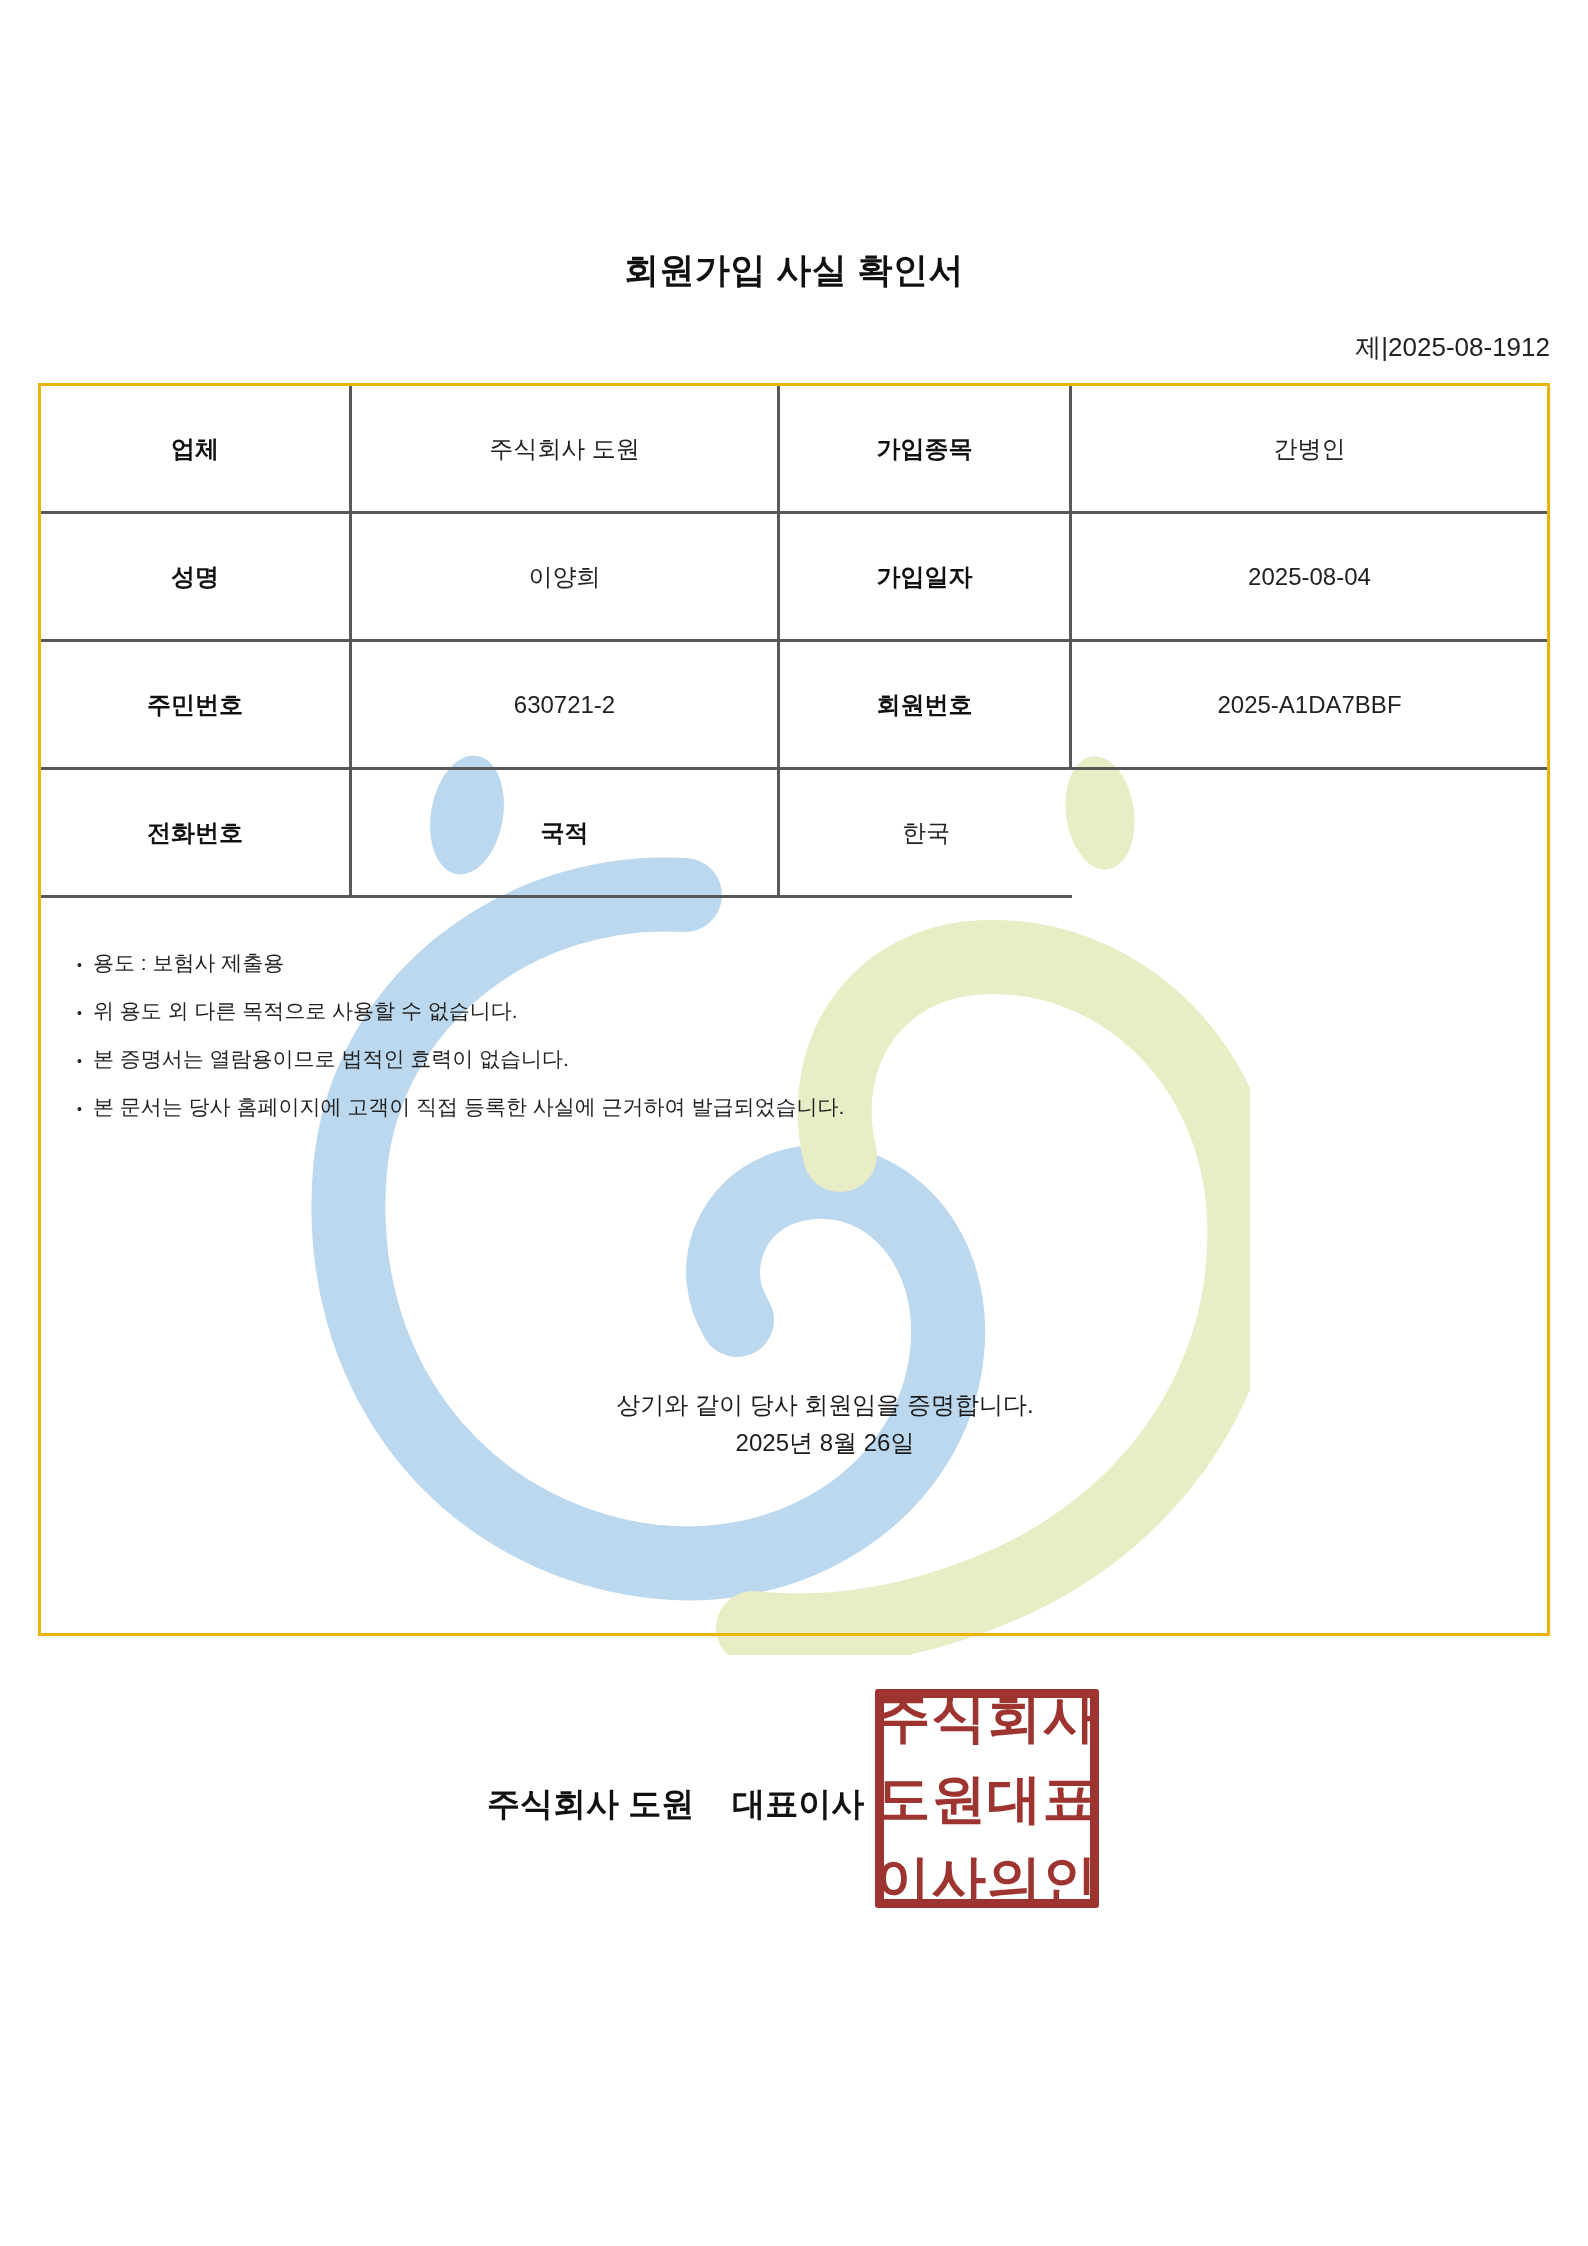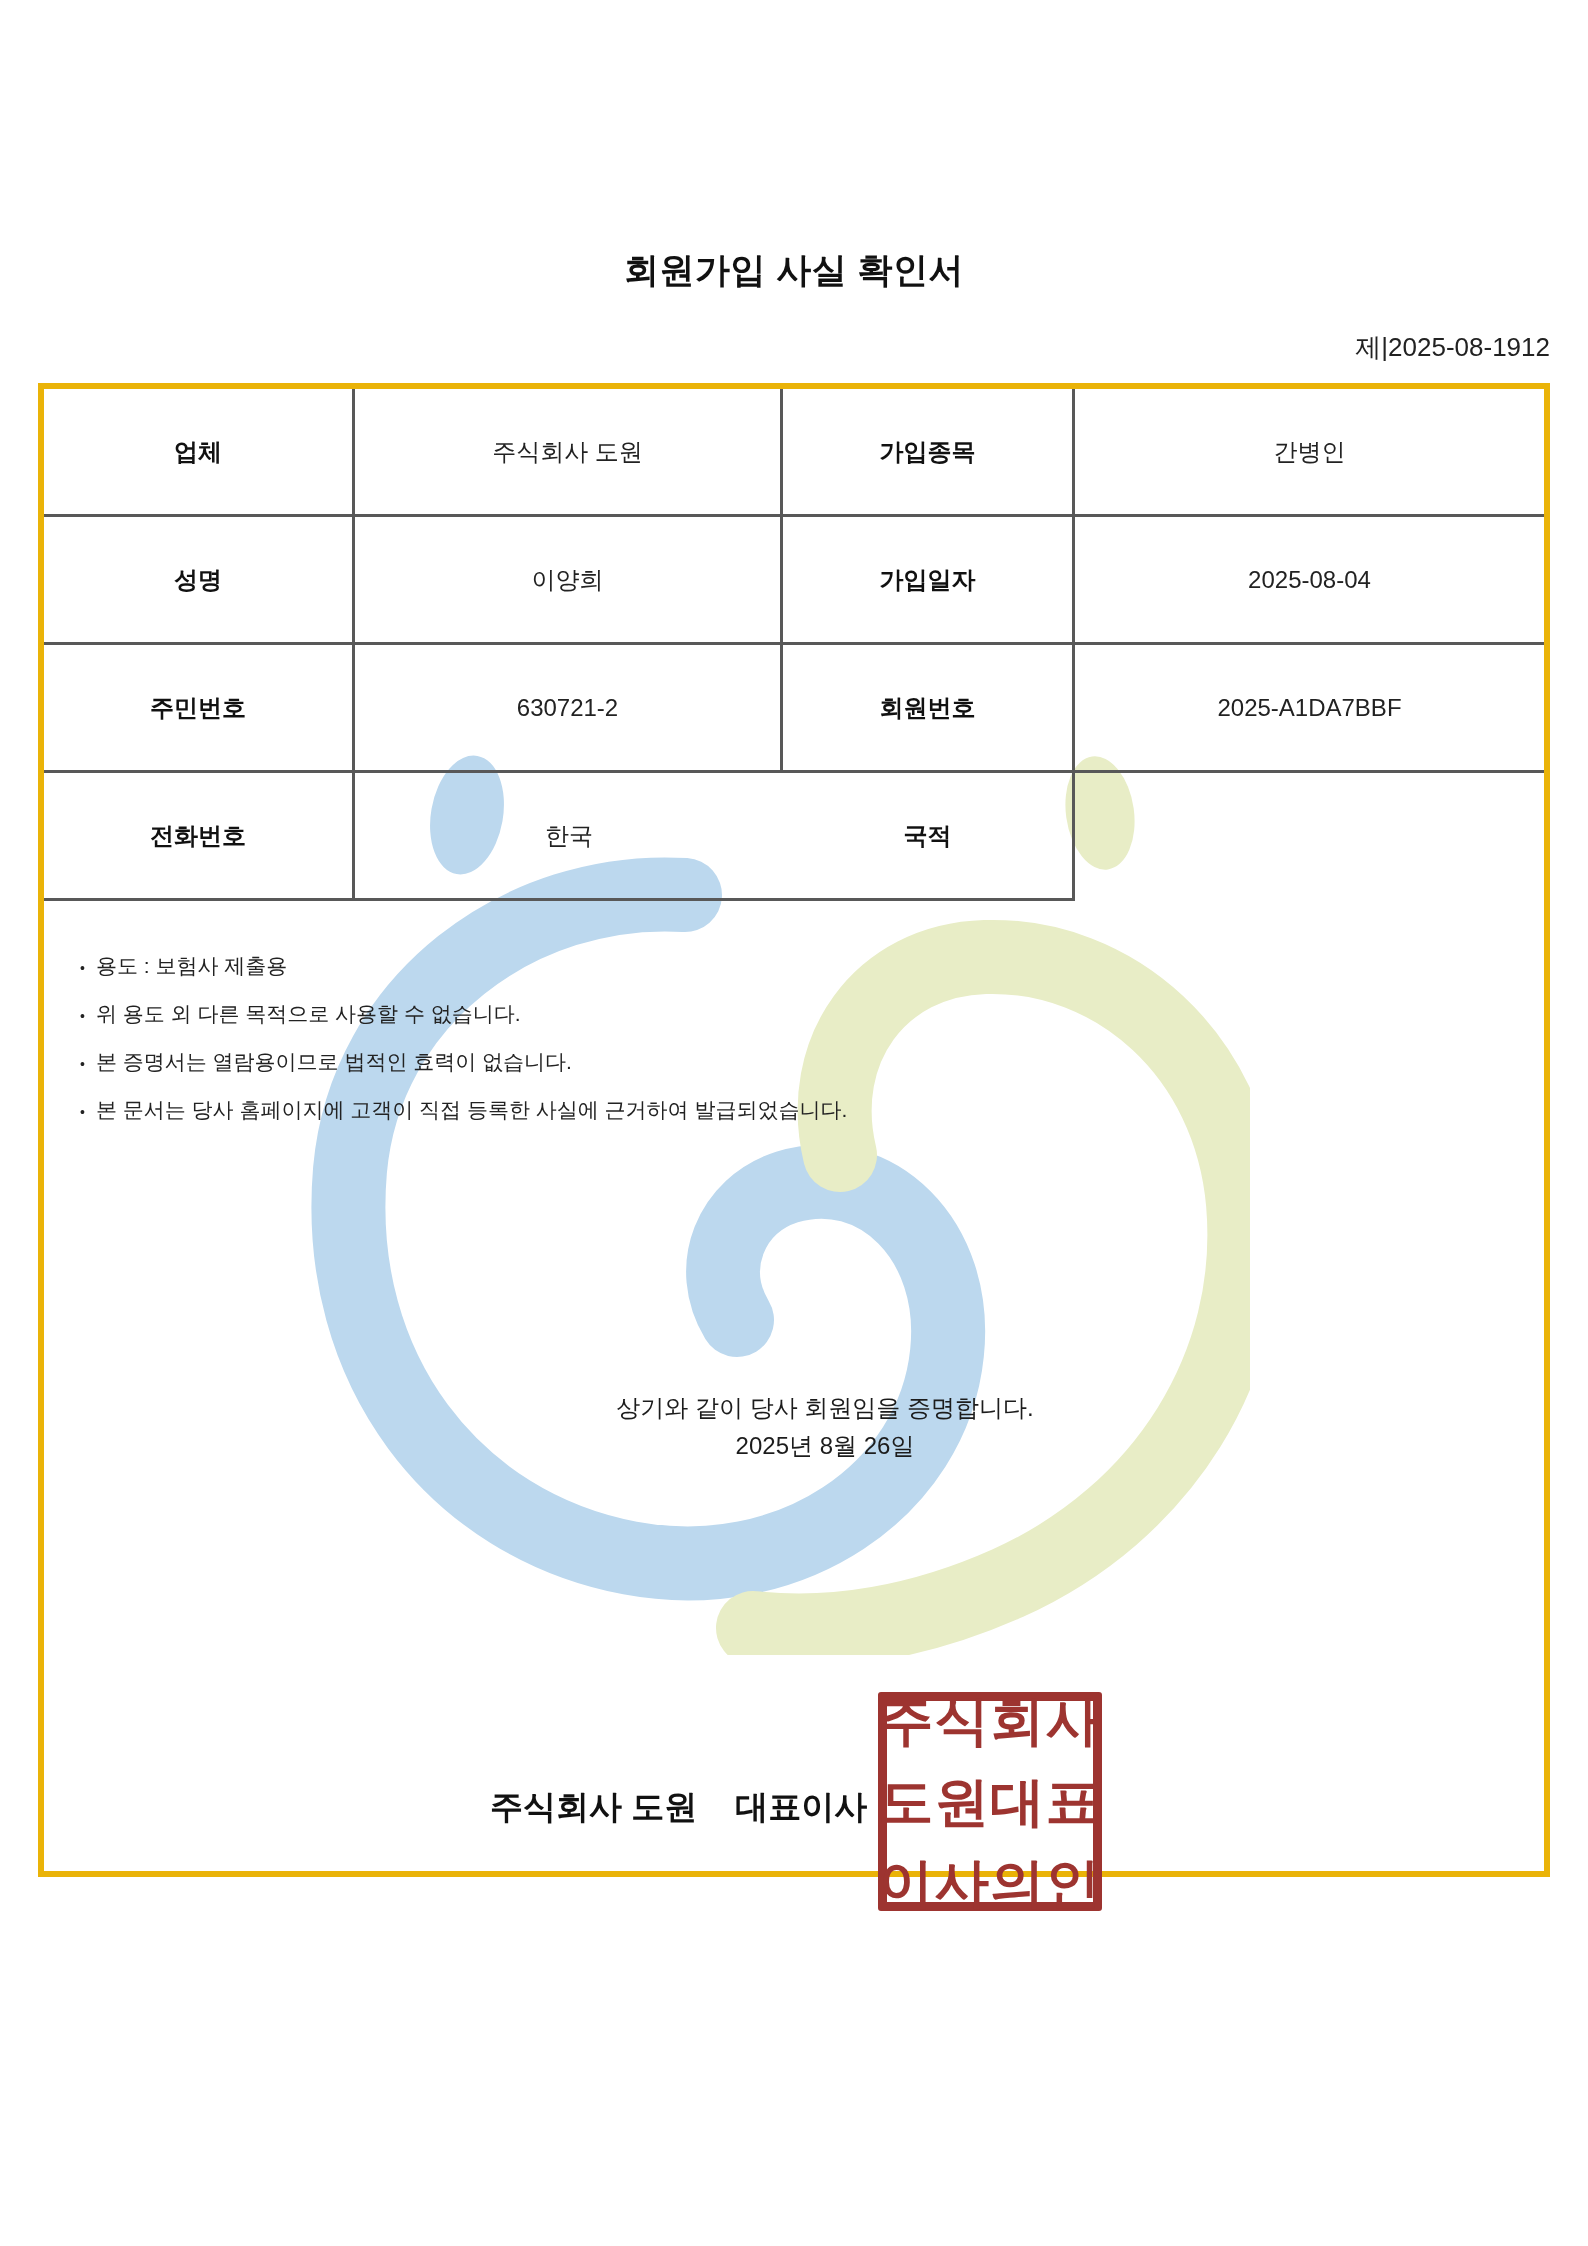--- a/index.html
+++ b/index.html
@@ -10,22 +10,22 @@
   .watermark{position:absolute;left:295px;top:725px;width:955px;height:930px;z-index:0;pointer-events:none;}
   .content{position:absolute;inset:0;z-index:1;}
   .doc-title{
     position:absolute;top:248px;left:0;width:100%;text-align:center;
     font-size:35px;font-weight:700;line-height:44px;letter-spacing:0.5px;color:#111;
   }
   .doc-number{
     position:absolute;top:333px;right:38px;font-size:26px;line-height:28px;color:#222;
   }
   .outer-box{
-    position:absolute;left:38px;top:383px;width:1512px;height:1494px;
-    border:6px solid #eab308;box-sizing:border-box;background:transparent;
+    position:absolute;left:38px;top:383px;width:1512px;height:1253px;
+    border:3px solid #eab308;box-sizing:border-box;background:transparent;
   }
   .info-table{
     position:absolute;left:0;top:0;width:100%;
     display:grid;grid-template-columns:311px 428px 292px auto;
     grid-template-rows:repeat(4,128px);
   }
   .cell{
     display:flex;align-items:center;justify-content:center;
     border-bottom:3px solid #585858;box-sizing:border-box;
     font-size:24px;background:transparent;
@@ -87,22 +87,22 @@
       <div class="cell val c2">이양희</div>
       <div class="cell lbl c3">가입일자</div>
       <div class="cell val c4">2025-08-04</div>
 
       <div class="cell lbl c1">주민번호</div>
       <div class="cell val c2">630721-2</div>
       <div class="cell lbl c3">회원번호</div>
       <div class="cell val c4">2025-A1DA7BBF</div>
 
       <div class="cell lbl c1">전화번호</div>
+      <div class="cell lbl c3">국적</div>
       <div class="cell val c4">한국</div>
-      <div class="cell lbl c3">국적</div>
     </div>
 
     <div class="notes">
       <div class="note-item">
         <span class="bullet">•</span>
         <span>용도 : 보험사 제출용</span>
       </div>
       <div class="note-item">
         <span class="bullet">•</span>
         <span>위 용도 외 다른 목적으로 사용할 수 없습니다.</span>

